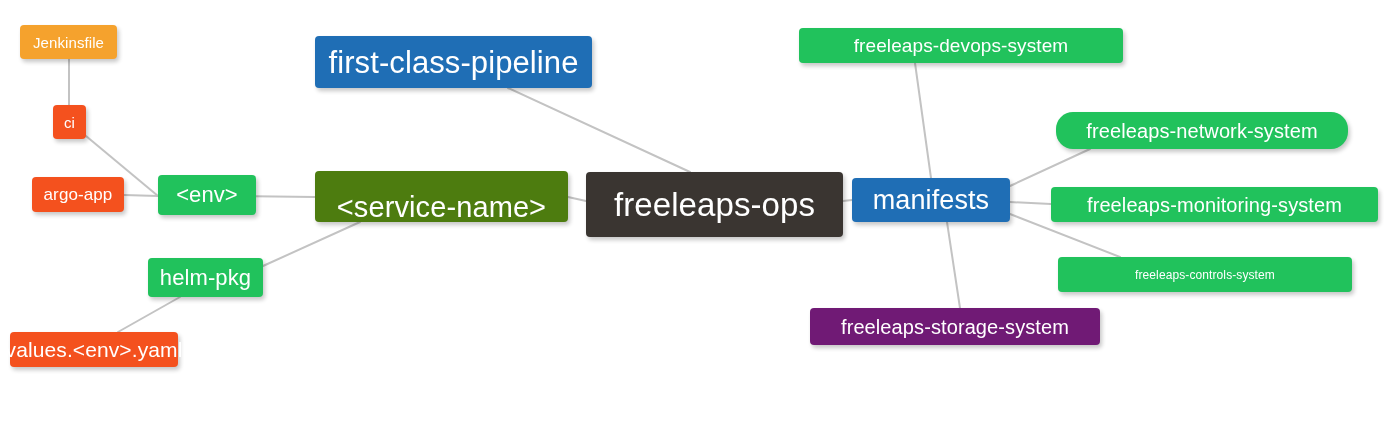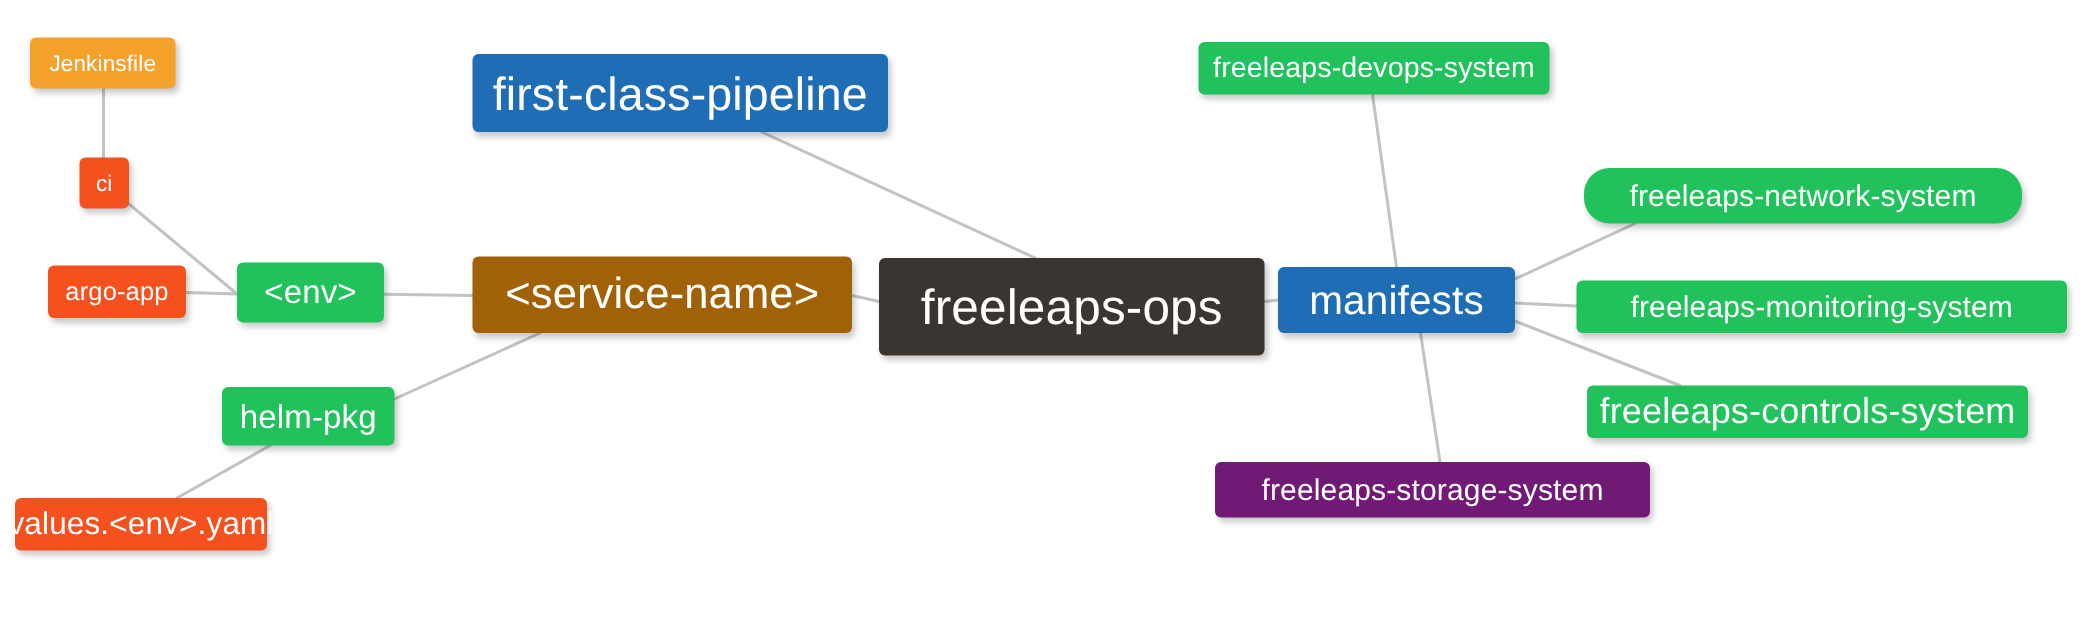--- a/index.html
+++ b/index.html
@@ -82,38 +82,38 @@
       </div>
       <div class="node" style="left: 148px; top: 258px; width: 115px; height: 39px; background: rgb(33, 194, 92); font-size: 22px;">
         <span class="node-label">helm-pkg</span>
       </div>
       <div class="node" style="left: 10px; top: 332px; width: 168px; height: 35px; background: rgb(244, 81, 30); font-size: 21px;">
         <span class="node-label">values.&lt;env&gt;.yaml</span>
       </div>
       <div class="node" style="left: 315px; top: 36px; width: 277px; height: 52px; background: rgb(31, 110, 181); font-size: 31px;">
         <span class="node-label">first-class-pipeline</span>
       </div>
-      <div class="node" style="left: 315px; top: 171px; width: 253px; height: 51px; background: #a16207; font-size: 29px;">
+      <div class="node" style="left: 315px; top: 171px; width: 253px; height: 51px; background: #4d7c0f; font-size: 29px; align-items: flex-end;">
         <span class="node-label">&lt;service-name&gt;</span>
       </div>
       <div class="node" style="left: 586px; top: 172px; width: 257px; height: 65px; background: rgb(58, 53, 49); font-size: 33px;">
         <span class="node-label">freeleaps-ops</span>
       </div>
       <div class="node" style="left: 852px; top: 178px; width: 158px; height: 44px; background: rgb(31, 110, 181); font-size: 27px;">
         <span class="node-label">manifests</span>
       </div>
-      <div class="node" style="left: 799px; top: 28px; width: 234px; height: 35px; background: rgb(33, 194, 92); font-size: 19px;">
+      <div class="node" style="left: 799px; top: 28px; width: 324px; height: 35px; background: rgb(33, 194, 92); font-size: 19px;">
         <span class="node-label">freeleaps-devops-system</span>
       </div>
       <div class="node" style="left: 1056px; top: 112px; width: 292px; height: 37px; background: rgb(33, 194, 92); font-size: 20px; border-radius: 17px;">
         <span class="node-label">freeleaps-network-system</span>
       </div>
       <div class="node" style="left: 1051px; top: 187px; width: 327px; height: 35px; background: rgb(33, 194, 92); font-size: 20px;">
         <span class="node-label">freeleaps-monitoring-system</span>
       </div>
-      <div class="node" style="left: 1058px; top: 257px; width: 294px; height: 35px; background: rgb(33, 194, 92); font-size: 24px;">
+      <div class="node" style="left: 1058px; top: 257px; width: 294px; height: 35px; background: rgb(33, 194, 92); font-size: 12px;">
         <span class="node-label">freeleaps-controls-system</span>
       </div>
       <div class="node" style="left: 810px; top: 308px; width: 290px; height: 37px; background: #701a75; font-size: 20px;">
         <span class="node-label">freeleaps-storage-system</span>
       </div>
     </div>
 </div>
 
 </body></html>

